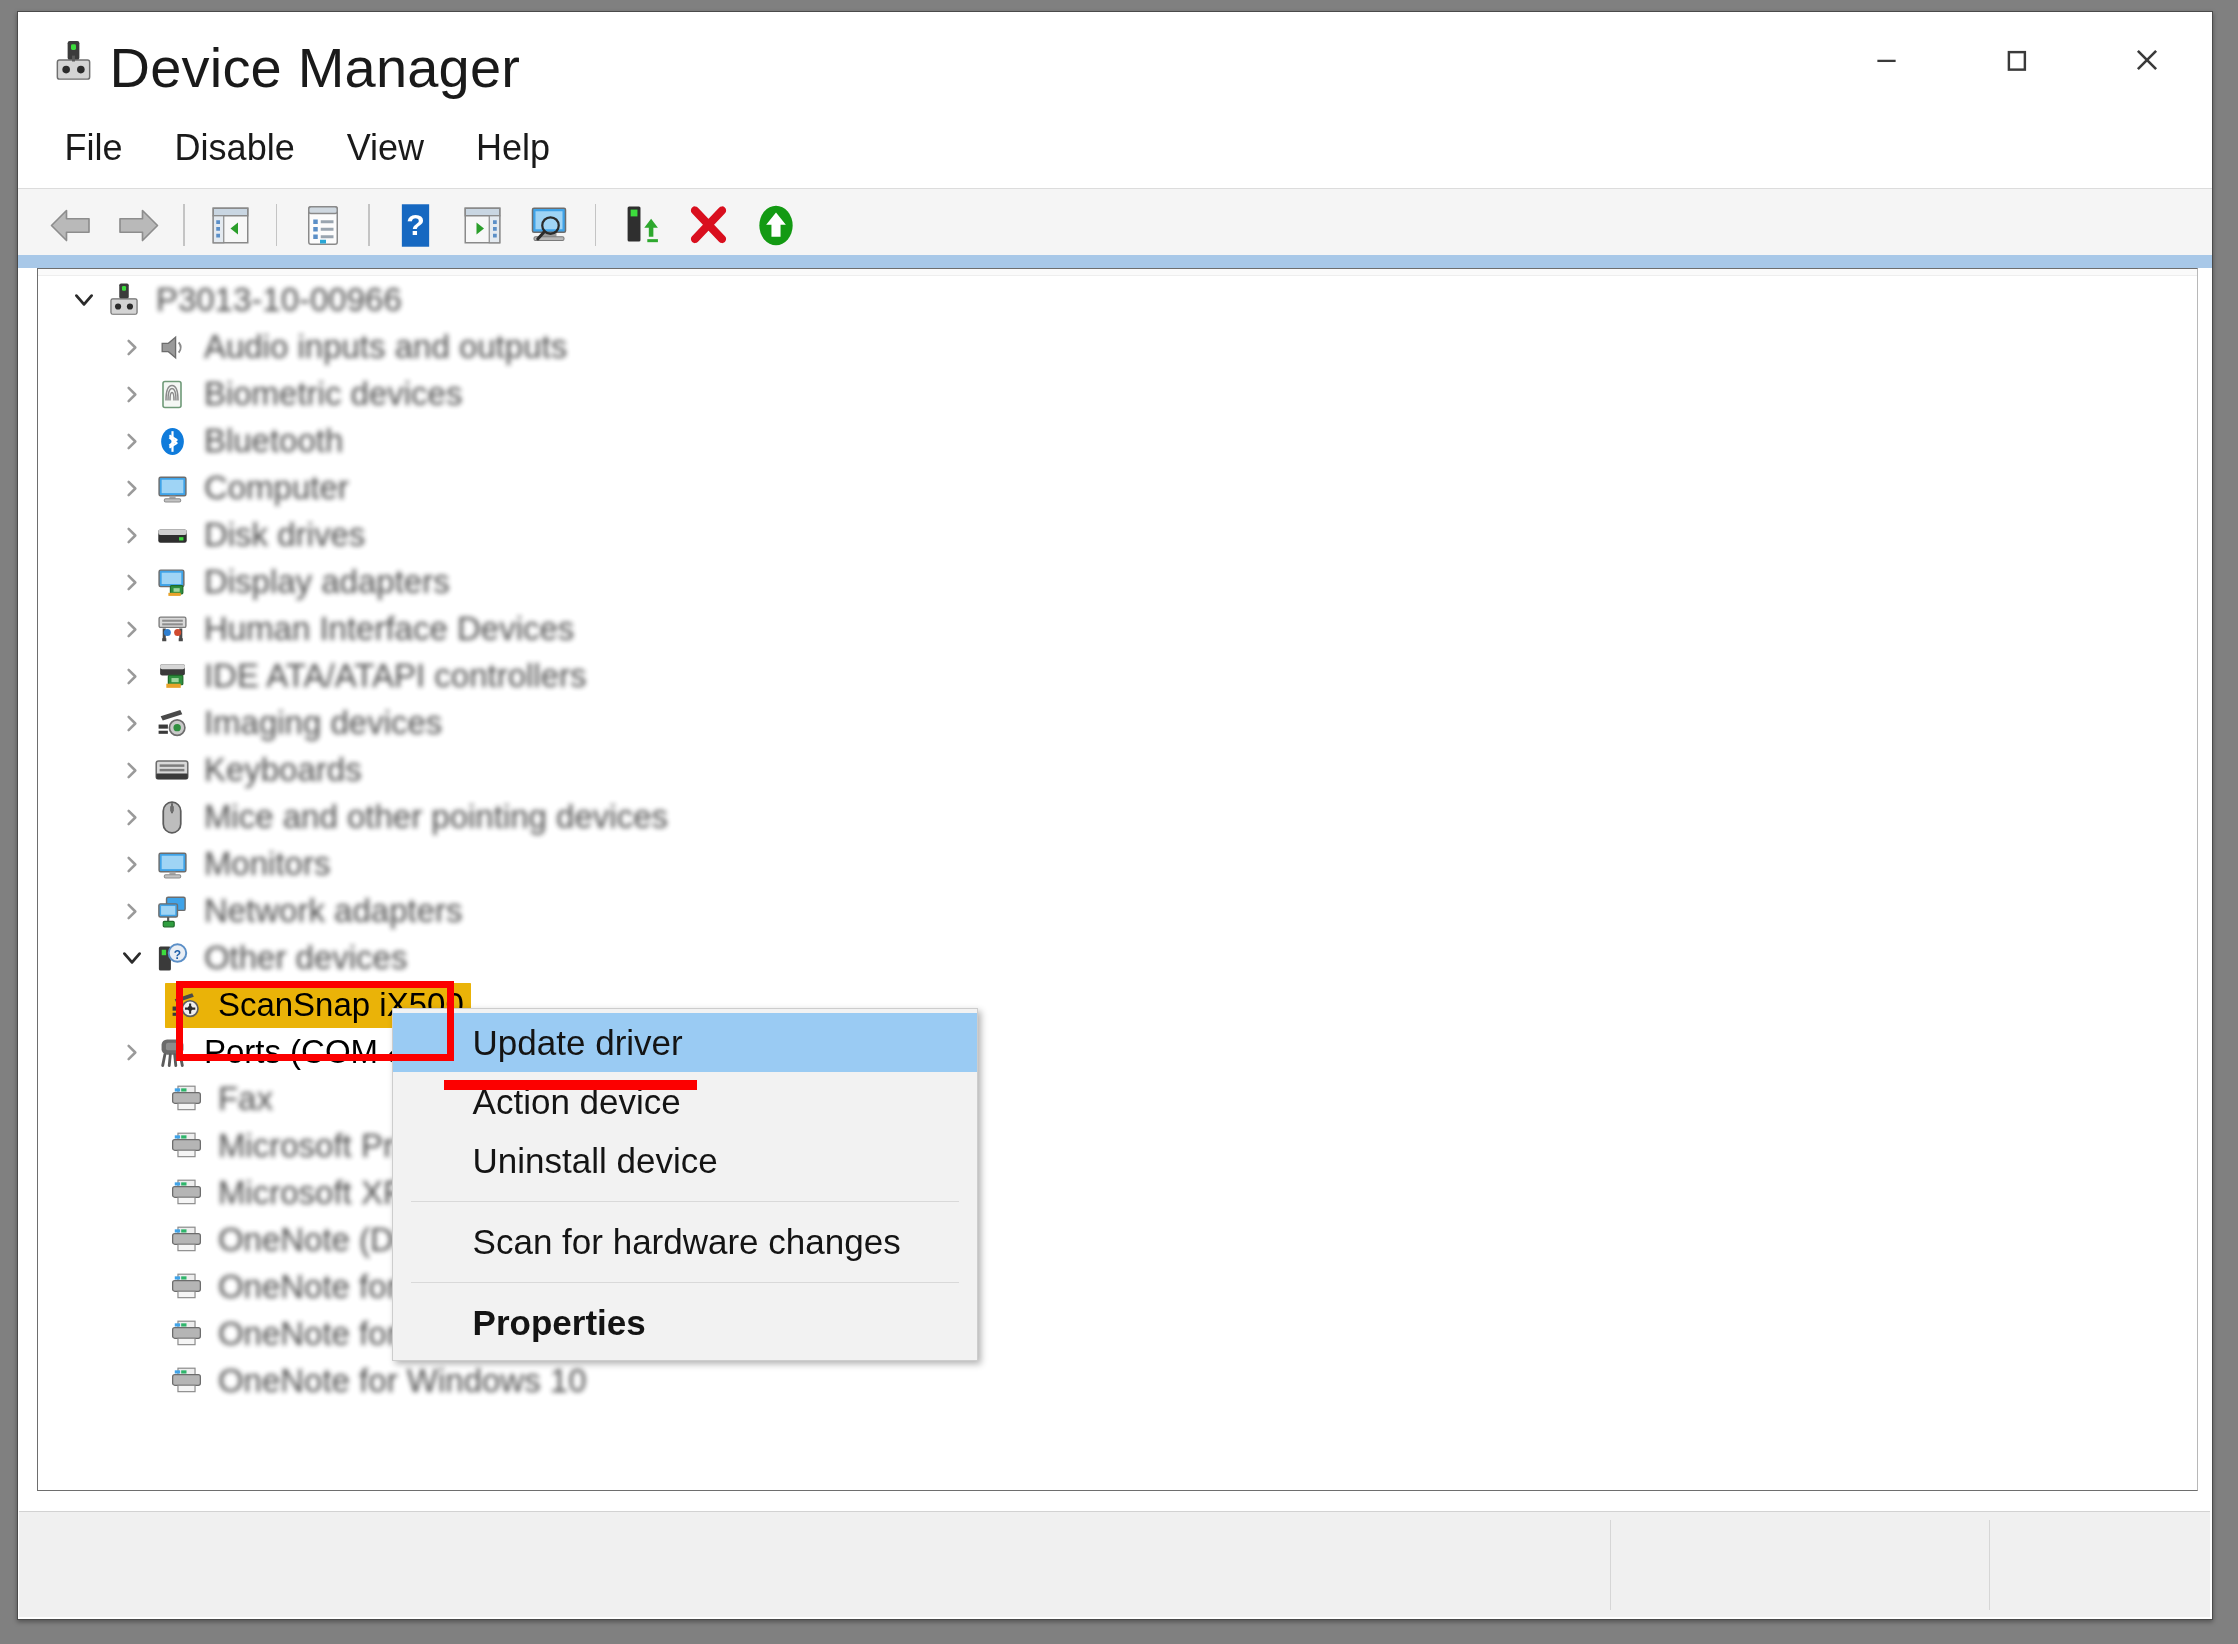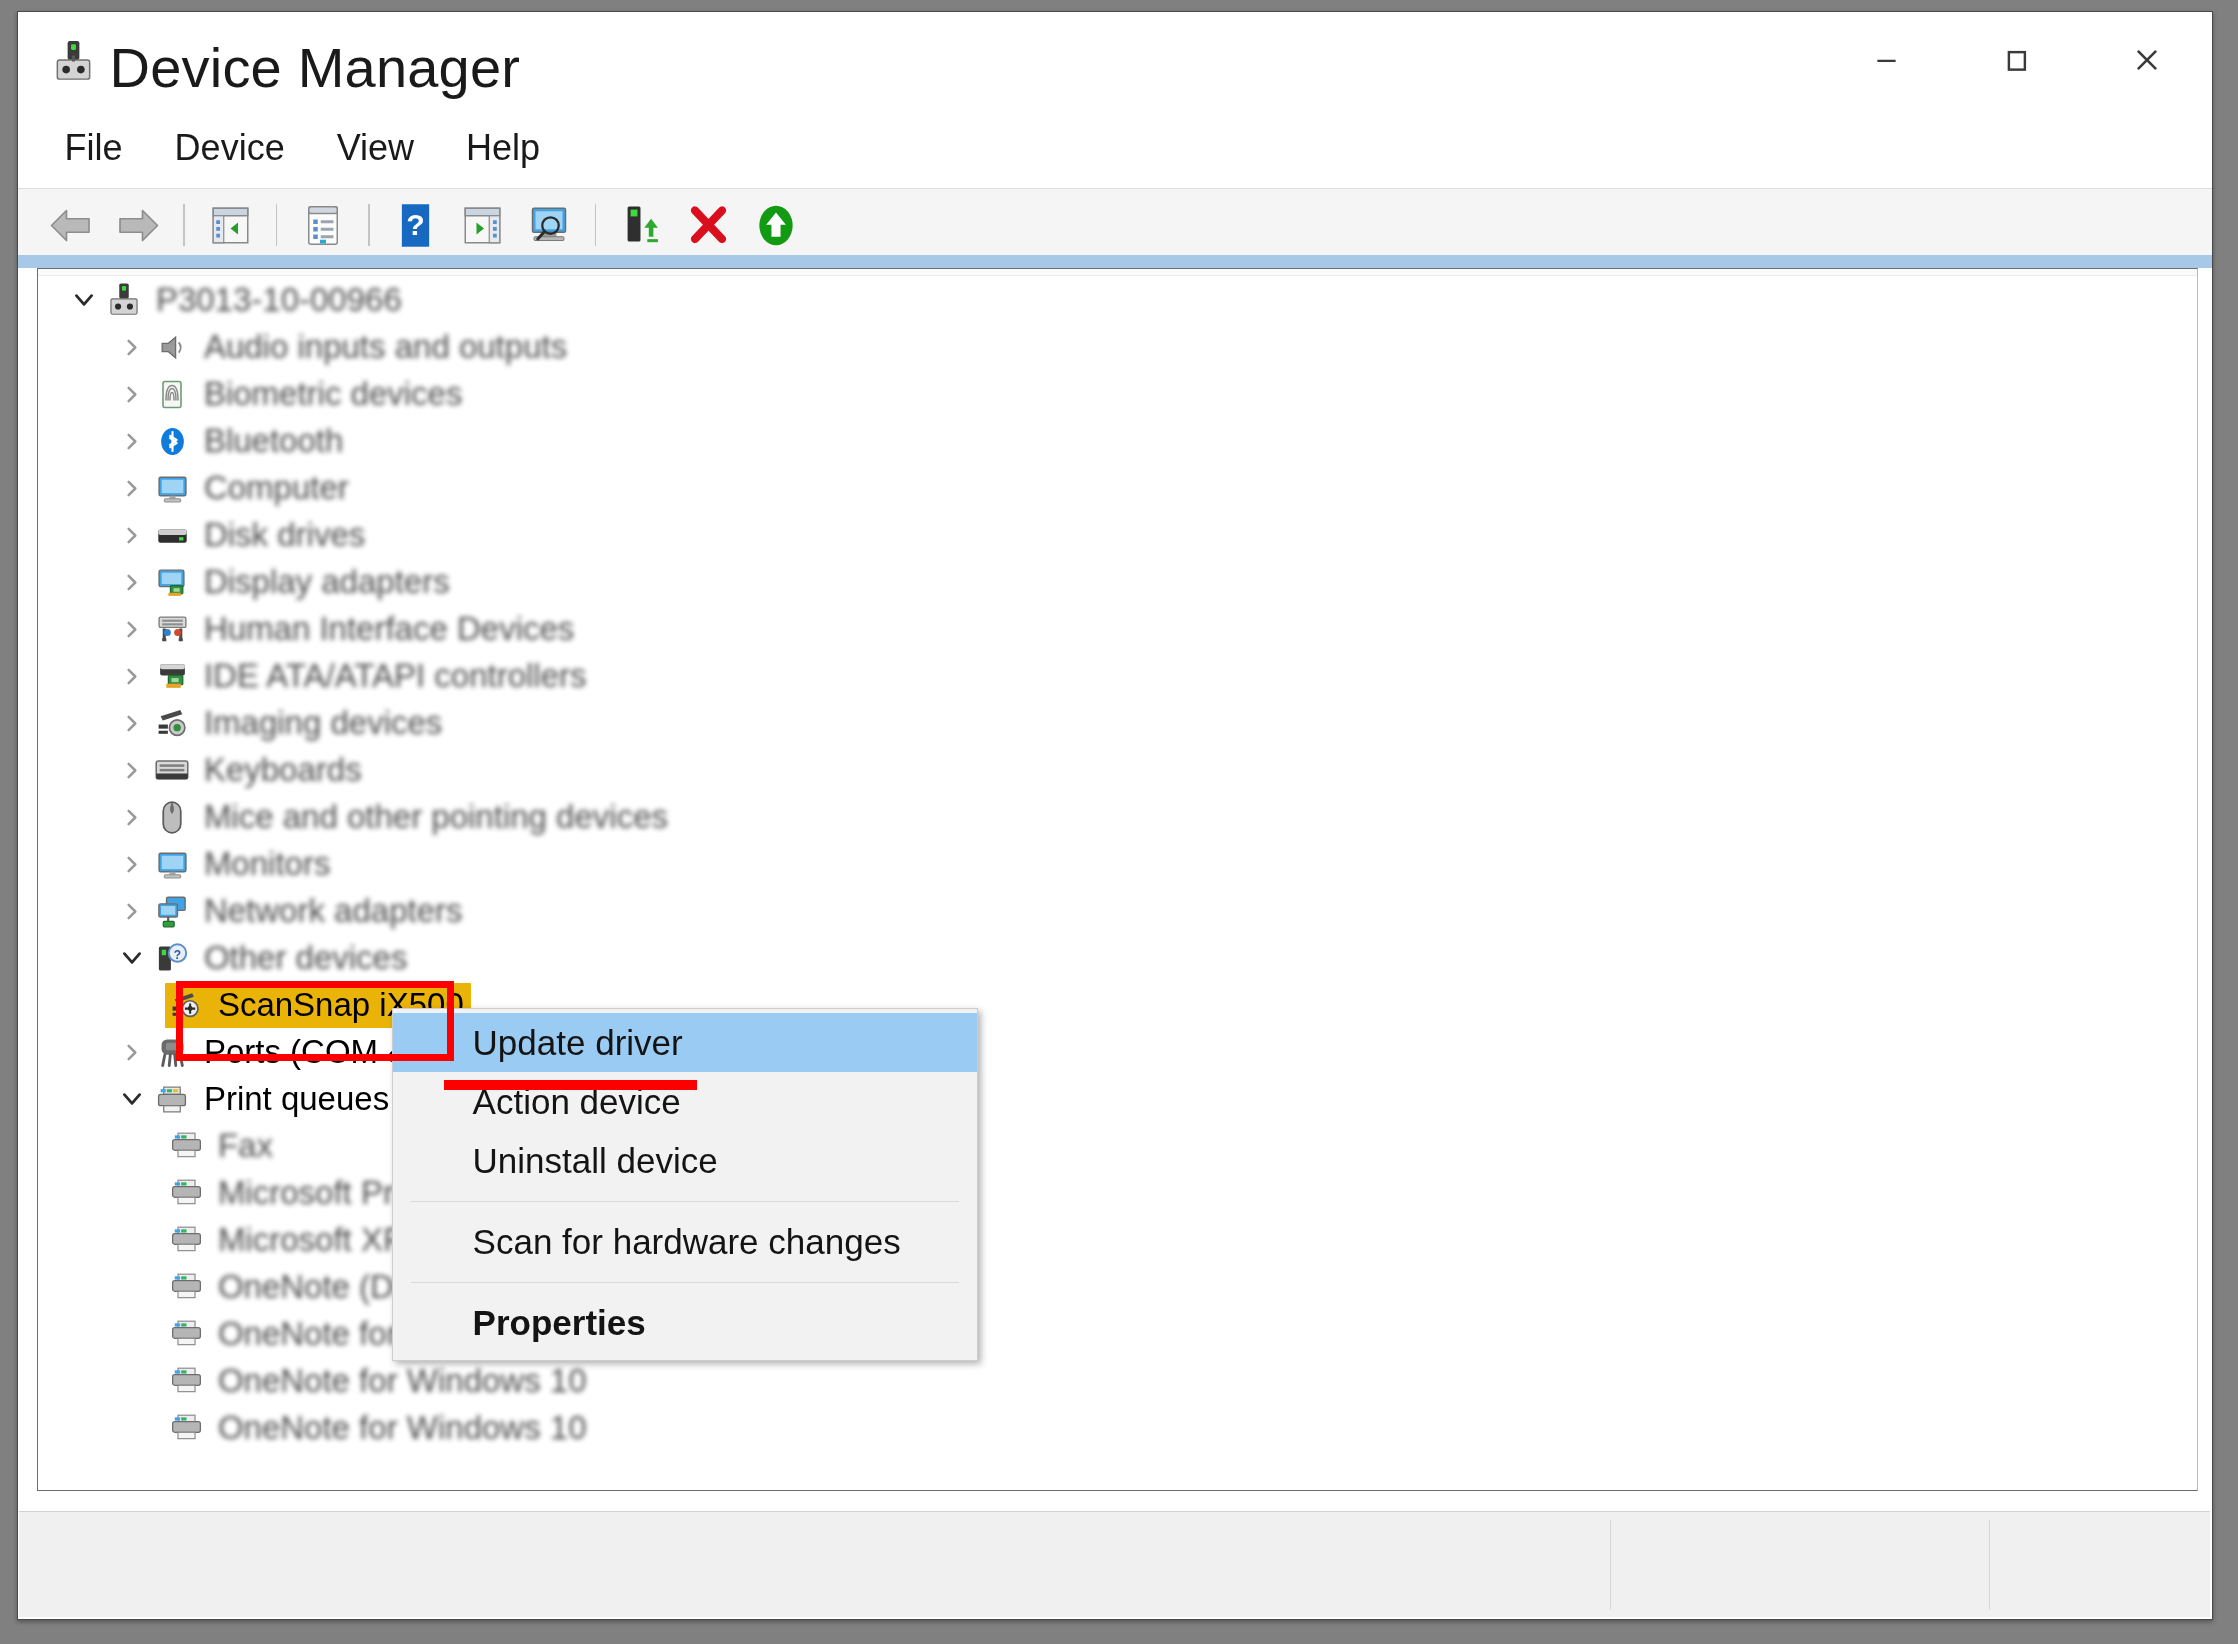--- a/index.html
+++ b/index.html
@@ -133,21 +133,21 @@
         <div class="winbtn close">
           <svg width="38" height="38" viewBox="0 0 50 50">
               <path d="M13 13 L37 37 M37 13 L13 37" stroke="#3a3a3a" stroke-width="3.4" fill="none"></path>
             </svg>
         </div>
       </div>
     </div>
 
     <div class="menubar">
       <div class="menuitem">File</div>
-      <div class="menuitem">Device</div>
+      <div class="menuitem">Disable</div>
       <div class="menuitem">View</div>
       <div class="menuitem">Help</div>
     </div>
 
     <div class="toolbar">
 
       <div class="tbtn">
         <svg width="48" height="39" viewBox="0 0 64 52">
           <path d="M26 6 L6 26 L26 46 L26 35 L56 35 L56 17 L26 17 Z" fill="#b9b9b9" stroke="#8d8d8d" stroke-width="2.2" stroke-linejoin="round"></path>
         </svg>
@@ -537,38 +537,20 @@
             <span class="ico">
               <svg width="35" height="35" viewBox="0 0 32 32">
                   <rect x="6" y="4" width="20" height="14" rx="5" fill="#6b6b6b"></rect>
                   <rect x="10" y="7" width="12" height="7" rx="2" fill="#8d8d8d"></rect>
                   <path d="M9 18 L7 28 M14 18 L13 28 M18 18 L19 28 M23 18 L25 28" stroke="#5c5c5c" stroke-width="2.6" stroke-linecap="round"></path>
                 </svg>
             </span>
             <span class="lbl">Ports (COM &amp; LPT)</span>
           </div>
 
-          <div class="row lvl1">
-            <span class="chev">
-              <svg width="26" height="26" viewBox="0 0 24 24">
-                  <path d="M5 8 L12 16 L19 8" fill="none" stroke="#2b2b2b" stroke-width="2.6" stroke-linecap="round" stroke-linejoin="round"></path>
-                </svg>
-            </span>
-            <span class="ico">
-              <svg width="36" height="33" viewBox="0 0 32 32">
-                  <rect x="8" y="4" width="16" height="7" fill="#e8e8e8" stroke="#7a7a7a" stroke-width="1.2"></rect>
-                  <rect x="3" y="11" width="26" height="11" rx="2" fill="#b5b5b5" stroke="#6d6d6d" stroke-width="1.3"></rect>
-                  <rect x="5" y="6" width="5" height="3" fill="#3fa3e8"></rect>
-                  <rect x="11" y="6" width="5" height="3" fill="#2fb56b"></rect>
-                  <rect x="17" y="6" width="5" height="3" fill="#e8c22a"></rect>
-                  <rect x="8" y="22" width="16" height="6" fill="#f2f2f2" stroke="#7a7a7a" stroke-width="1.2"></rect>
-                </svg>
-            </span>
-            <span class="lbl">Print queues</span>
-          </div>
 
           <div class="row lvl2">
             <span class="ico">
               <svg width="35" height="32" viewBox="0 0 32 30">
                   <rect x="8" y="3" width="16" height="6" fill="#eeeeee" stroke="#8a8a8a" stroke-width="1.1"></rect>
                   <rect x="3" y="9" width="26" height="10" rx="2" fill="#b5b5b5" stroke="#6d6d6d" stroke-width="1.2"></rect>
                   <rect x="5" y="5" width="5" height="3" fill="#3fa3e8"></rect>
                   <rect x="11" y="5" width="5" height="3" fill="#2fb56b"></rect>
                   <rect x="8" y="19" width="16" height="6" fill="#f5f5f5" stroke="#8a8a8a" stroke-width="1.1"></rect>
                 </svg>

